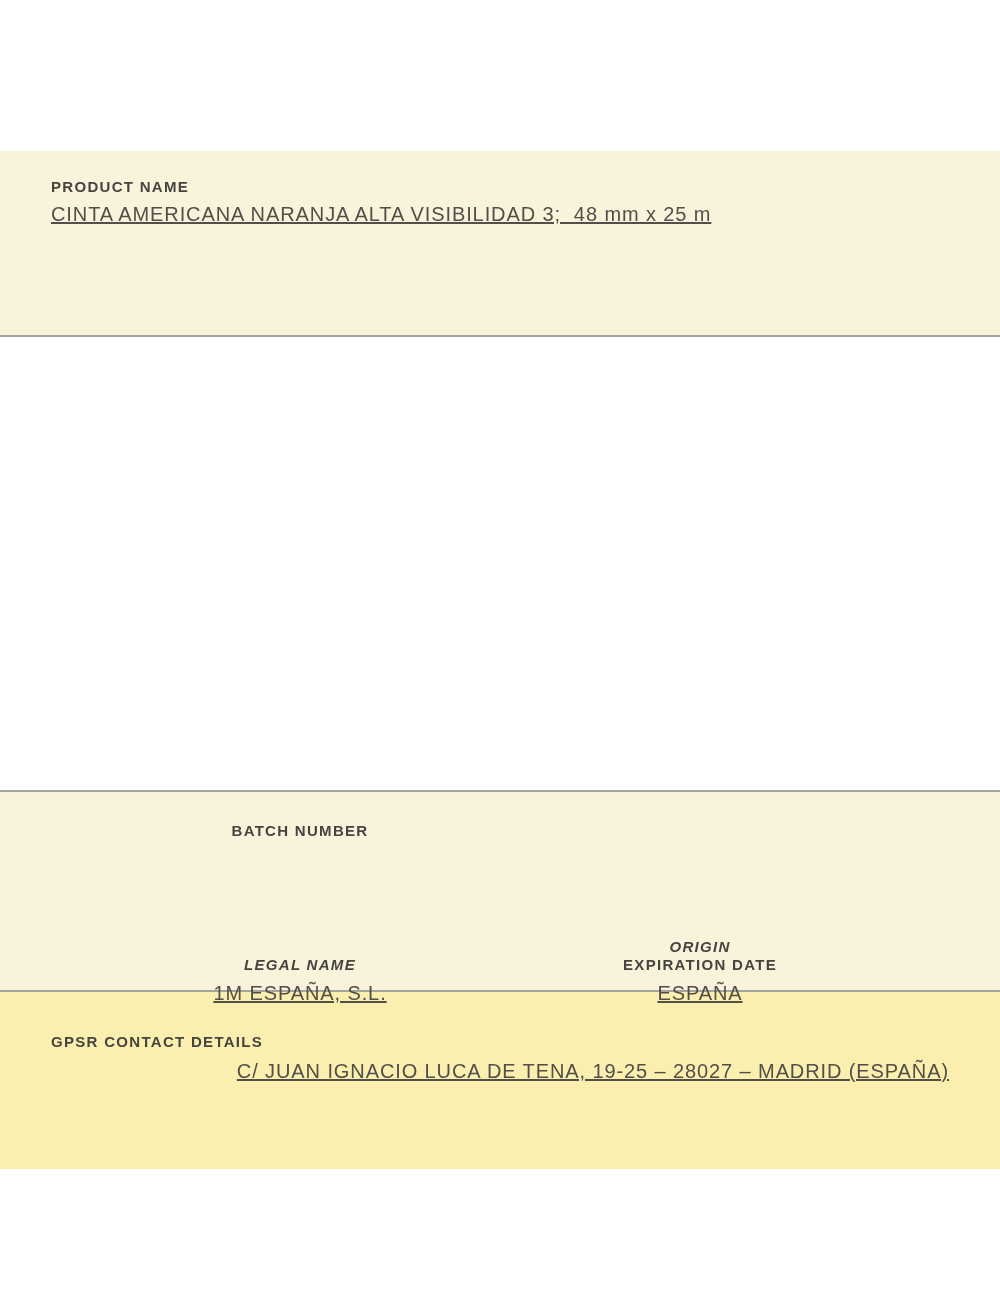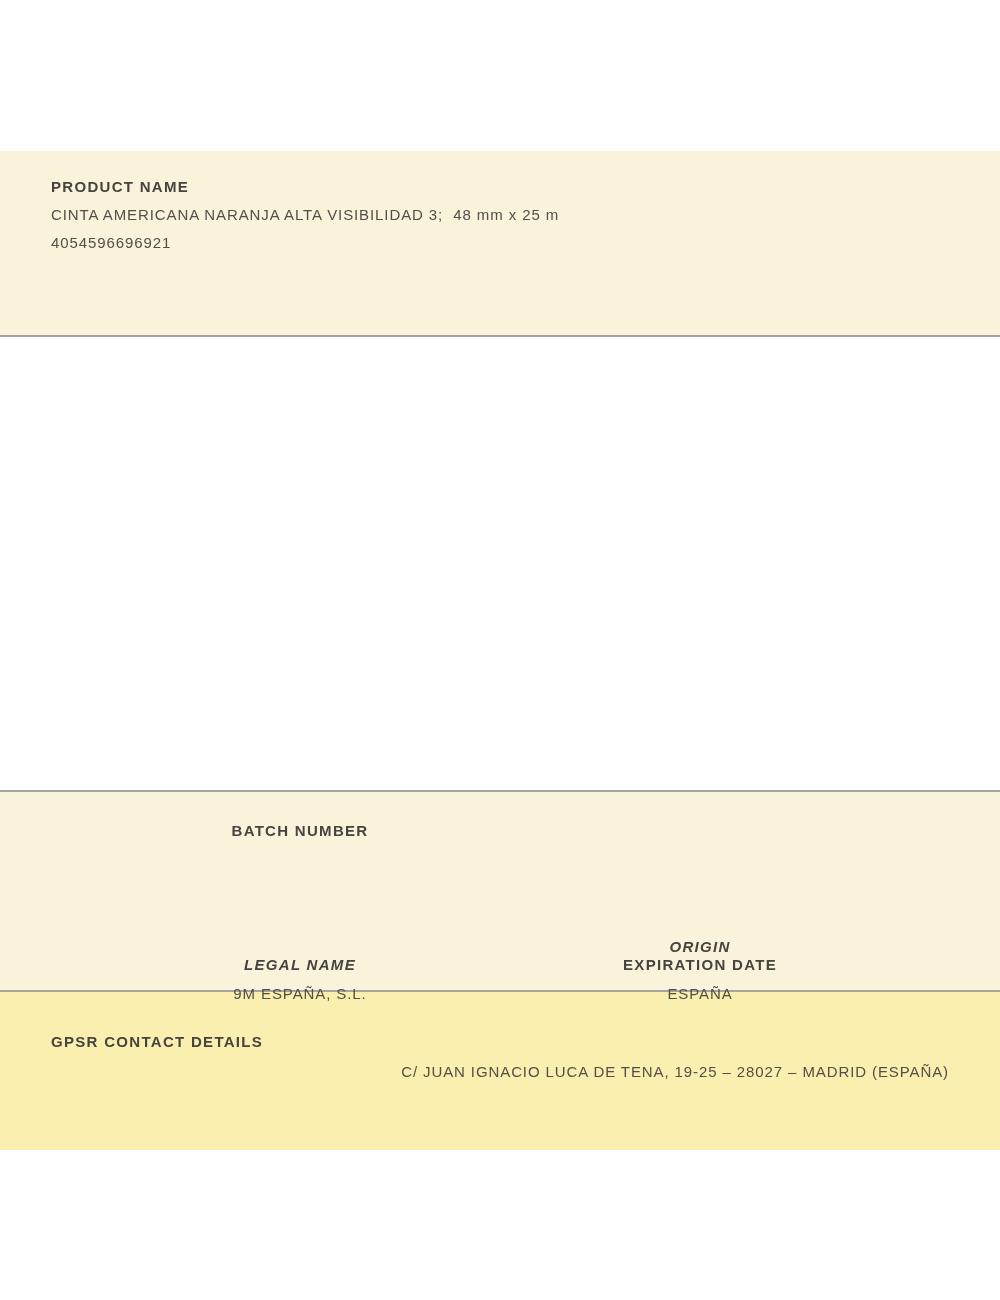--- a/index.html
+++ b/index.html
@@ -27,25 +27,26 @@
 
   .label{
     font-weight:bold;
     font-size:15px;
     letter-spacing:1.3px;
     color:var(--text-heading);
     line-height:18px;
   }
   .value{
     font-weight:normal;
-    font-size:15px;
+    font-size:20px;
     letter-spacing:0.9px;
     color:var(--text-value);
     line-height:19px;
     white-space:pre-wrap;
+    text-decoration:underline;
   }
 
   
   .product-section{
     height:186px;
     border-bottom:2px solid var(--divider);
     padding:27px 52px 0 51px;
   }
   .product-section .value{margin-top:9px;}
   .product-section .ean-label{margin-top:44px;}
@@ -57,48 +58,47 @@
     border-bottom:2px solid var(--divider);
     padding:30px 100px 0 100px;
     display:flex;
   }
   .batch-col{flex:1 1 0;text-align:center;}
   .batch-col .sub-label{margin-top:116px;font-style:italic;}
   .batch-col .value{margin-top:10px;}
 
   
   .gpsr-section{
-    height:158px;
+    height:177px;
     padding:41px 51px 0 51px;
   }
   .gpsr-section .address{
     margin-top:11px;
     text-align:right;
   }
 </style>
 </head>
 <body>
 
 <div class="page">
 
   <div class="spacer-top"></div>
 
   <section class="band band-light product-section">
     <div class="label">PRODUCT NAME</div>
     <div class="value">CINTA AMERICANA NARANJA ALTA VISIBILIDAD 3;  48 mm x 25 m</div>
-    <div class="value">4054596696921</div>
   </section>
 
   <div class="spacer-mid"></div>
 
   <section class="band band-light batch-section">
     <div class="batch-col">
       <div class="label">BATCH NUMBER</div>
       <div class="label sub-label">LEGAL NAME</div>
-      <div class="value">9M ESPAÑA, S.L.</div>
+      <div class="value">1M ESPAÑA, S.L.</div>
     </div>
     <div class="batch-col">
       <div class="label sub-label">ORIGIN</div>
       <div class="label">EXPIRATION DATE</div>
       <div class="value">ESPAÑA</div>
     </div>
   </section>
 
   <section class="band band-strong gpsr-section">
     <div class="label">GPSR CONTACT DETAILS</div>

